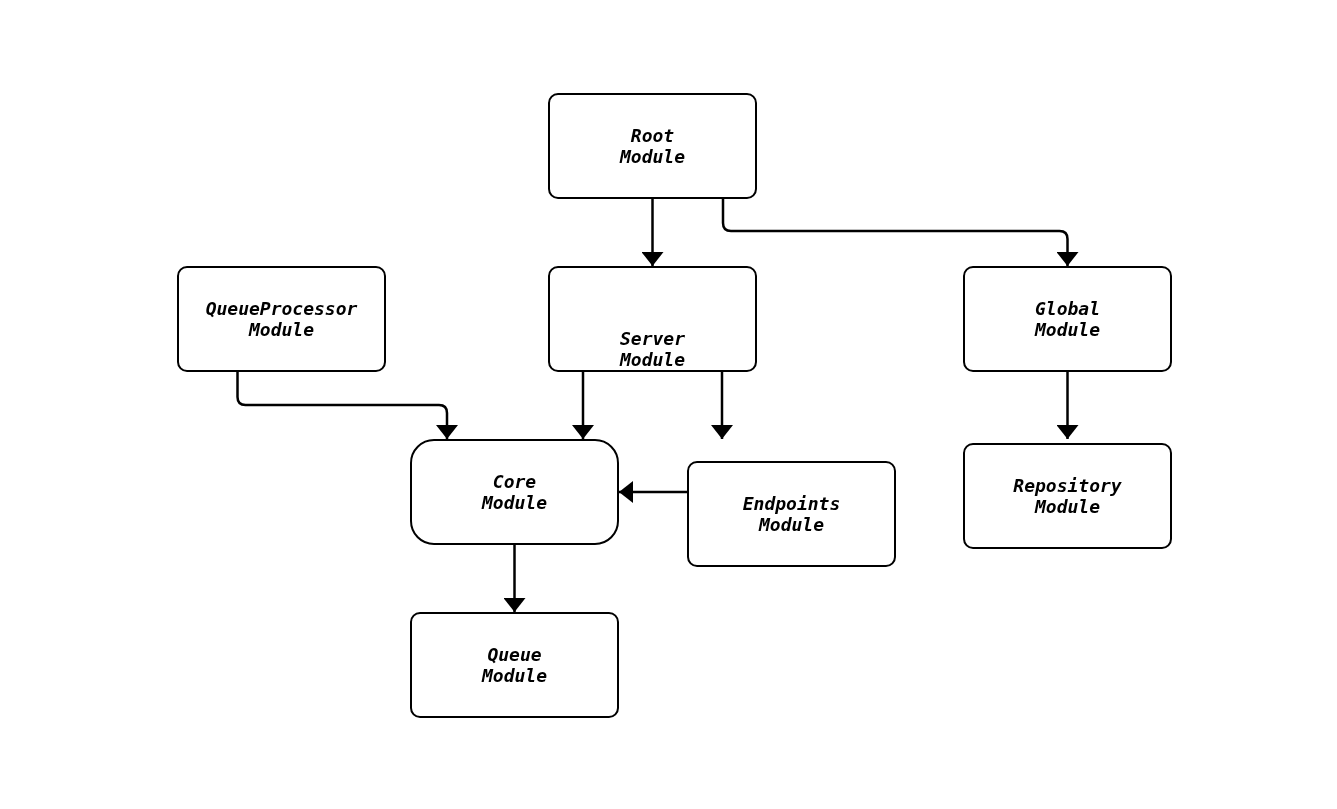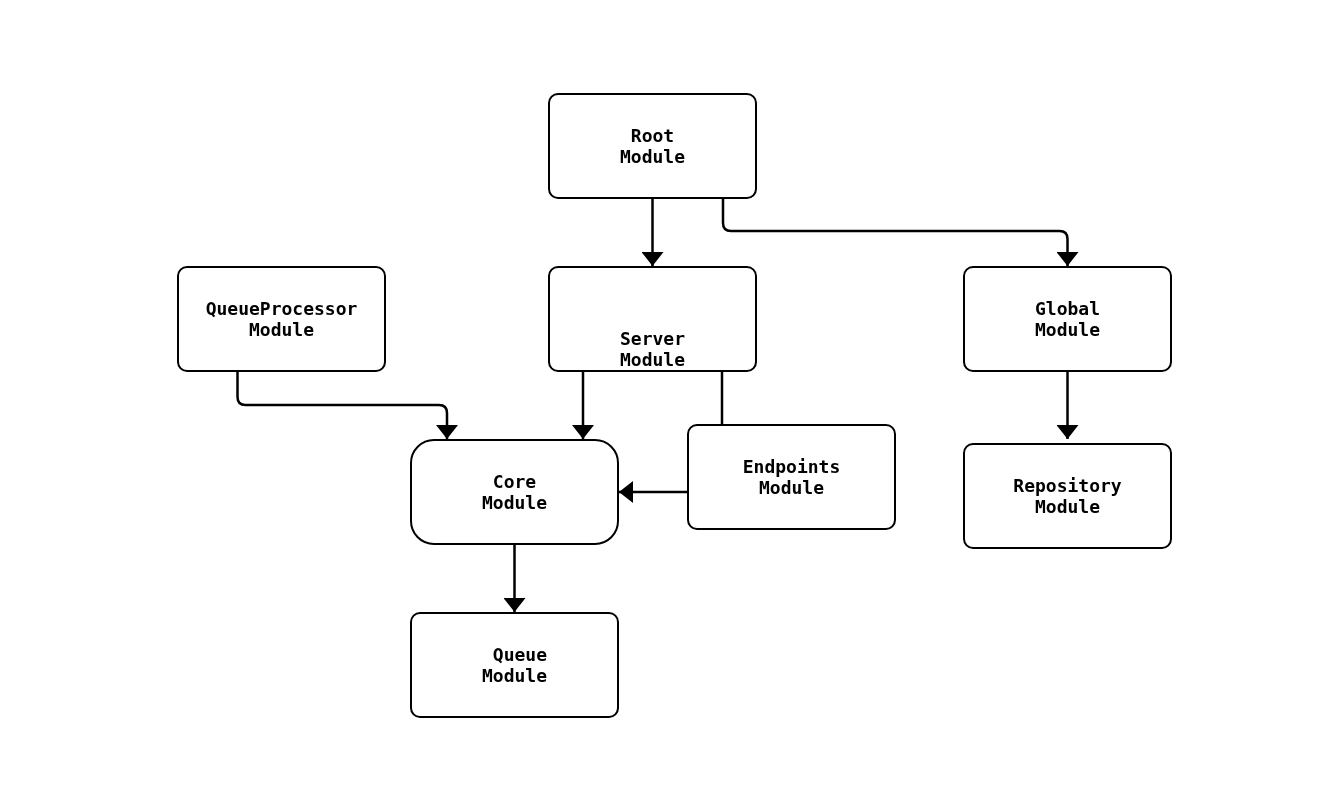--- a/index.html
+++ b/index.html
@@ -7,20 +7,21 @@
     padding: 0;
     background: #ffffff;
   }
   .canvas {
     position: relative;
     width: 1337px;
     height: 809px;
     background: #ffffff;
     overflow: hidden;
     font-family: "DejaVu Sans Mono", monospace;
+    font-style: italic;
   }
   .edges-svg {
     position: absolute;
     left: 0;
     top: 0;
     width: 1337px;
     height: 809px;
   }
   .edges-svg path.edge {
     fill: none;
@@ -96,28 +97,28 @@
   <div class="node" style="left:963px; top:266px;">
     <span class="node-label">Global
 Module</span>
   </div>
 
   <div class="node" style="left:410px; top:439px;border-radius:24px;">
     <span class="node-label">Core
 Module</span>
   </div>
 
-  <div class="node" style="left:687px; top:424px;">
+  <div class="node" style="left:687px; top:461px;">
     <span class="node-label">Endpoints
 Module</span>
   </div>
 
   <div class="node" style="left:963px; top:443px;">
     <span class="node-label">Repository
 Module</span>
   </div>
 
-  <div class="node" style="left:410px; top:612px;text-align:right;">
+  <div class="node" style="left:410px; top:612px;">
     <span class="node-label">Queue
 Module</span>
   </div>
 
 </div>
 
 </body></html>

